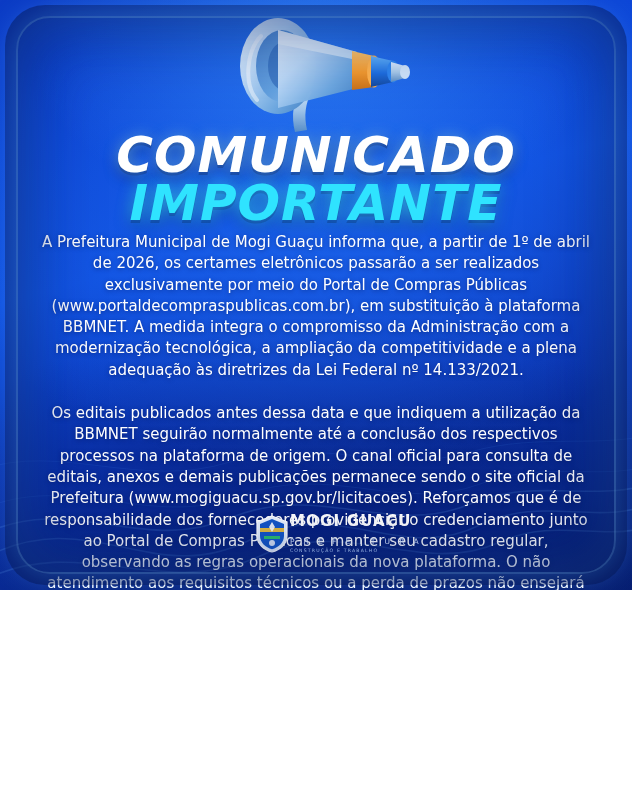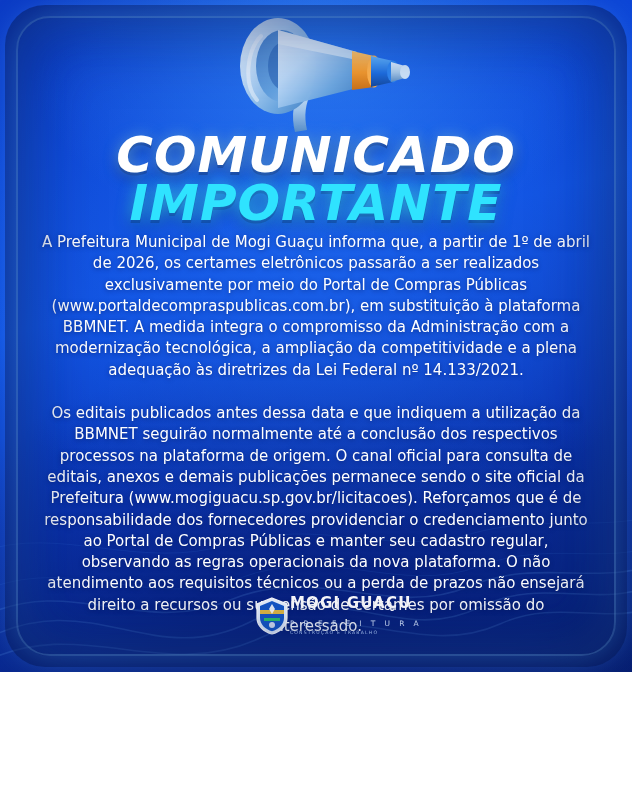--- a/index.html
+++ b/index.html
@@ -9,21 +9,21 @@
   body {
     width: 632px;
     height: 790px;
     overflow: hidden;
     font-family: "Liberation Sans", sans-serif;
   }
 
   .poster {
     position: relative;
     width: 632px;
-    height: 672px;
+    height: 590px;
     background:
       radial-gradient(ellipse 70% 45% at 50% 8%, rgba(60,150,255,0.55) 0%, rgba(20,70,190,0.0) 65%),
       radial-gradient(ellipse 85% 60% at 50% 38%, rgba(28,100,235,0.85) 0%, rgba(12,45,150,0.0) 70%),
       radial-gradient(ellipse 120% 80% at 50% 100%, rgba(8,30,120,0.95) 0%, rgba(10,40,150,0.0) 60%),
       linear-gradient(165deg, #0b3bc4 0%, #0d46d6 20%, #0f4fe0 40%, #0b37b8 65%, #082a8e 85%, #061f6e 100%);
     overflow: hidden;
   }
 
   
   .frame-glow {

